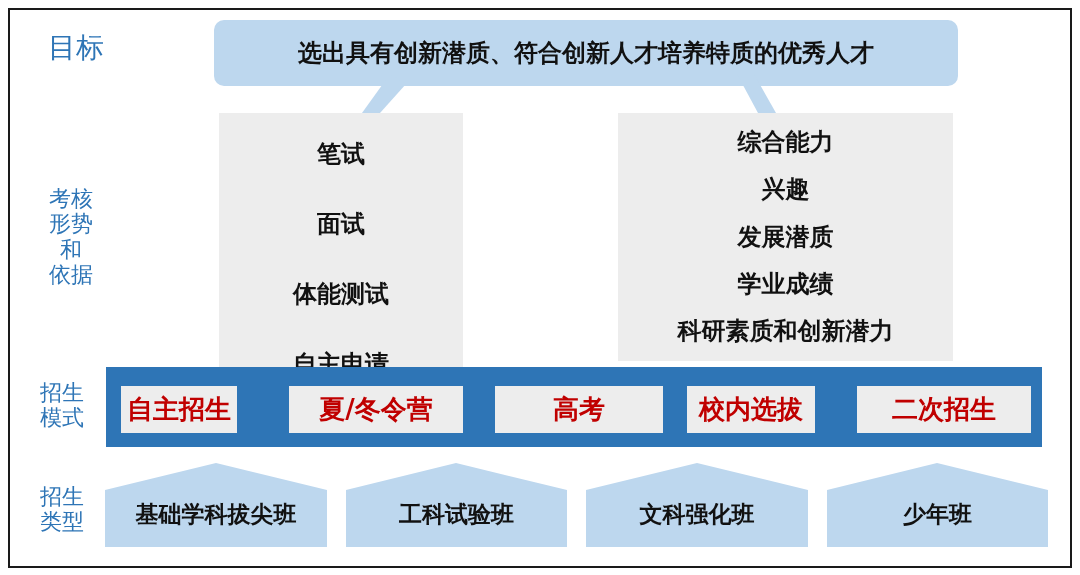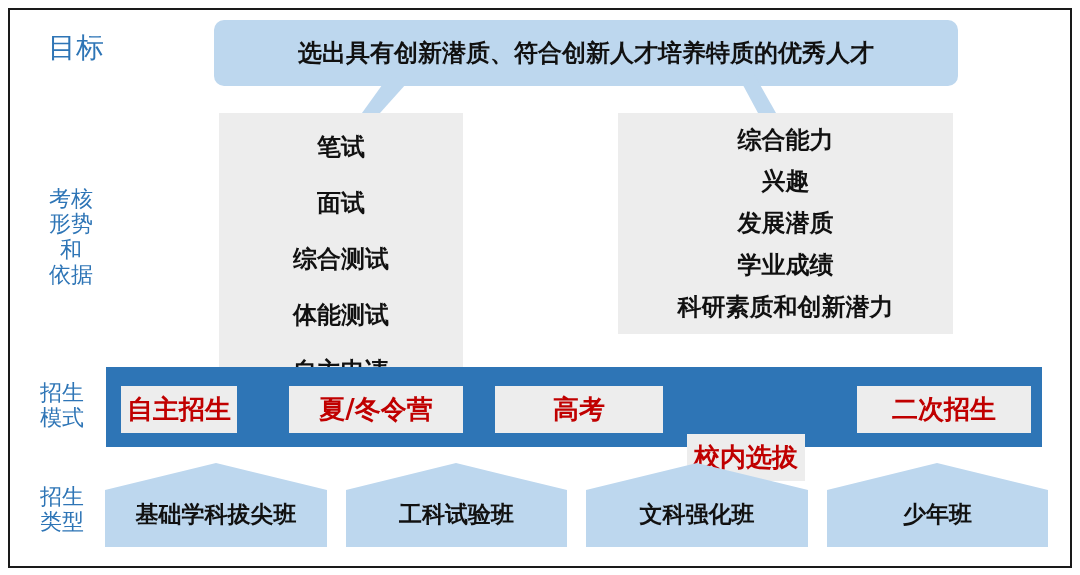--- a/index.html
+++ b/index.html
@@ -44,38 +44,37 @@
 </div>
 
 <svg style="position:absolute;left:0;top:0;" width="1080" height="575">
   <polygon points="390,74 406,84 380,113 362,113" fill="#bdd7ee"></polygon>
   <polygon points="737,74 754,74 776,113 758,113" fill="#bdd7ee"></polygon>
 </svg>
 
 <div class="basis-box" style="left:219px;top:113px;width:244px;height:292px;">
   <div class="basis-item">笔试</div>
   <div class="basis-item">面试</div>
-  <div class="basis-item">综合测试</div>
   <div class="basis-item">体能测试</div>
   <div class="basis-item">自主申请</div>
 </div>
 
-<div class="basis-box" style="left:618px;top:113px;width:335px;height:221px;">
+<div class="basis-box" style="left:618px;top:113px;width:335px;height:248px;">
   <div class="basis-item">综合能力</div>
   <div class="basis-item">兴趣</div>
   <div class="basis-item">发展潜质</div>
   <div class="basis-item">学业成绩</div>
   <div class="basis-item">科研素质和创新潜力</div>
 </div>
 
 <div class="mode-band"></div>
 <div class="mode-box" style="left:121px;width:116px;">自主招生</div>
 <div class="mode-box" style="left:289px;width:174px;">夏/冬令营</div>
 <div class="mode-box" style="left:495px;width:168px;">高考</div>
-<div class="mode-box" style="left:687px;width:118px;margin-top:48px;">校内选拔</div>
+<div class="mode-box" style="left:687px;width:128px;">校内选拔</div>
 <div class="mode-box" style="left:857px;width:174px;">二次招生</div>
 
 <div class="type-shape" style="left:105px;width:222px;">
   <svg width="222" height="84">
       <polygon points="0,27 111,0 222,27 222,84 0,84" fill="#bdd7ee"></polygon>
     </svg>
   <div class="type-label">基础学科拔尖班</div>
 </div>
 <div class="type-shape" style="left:346px;width:221px;">
   <svg width="221" height="84">

